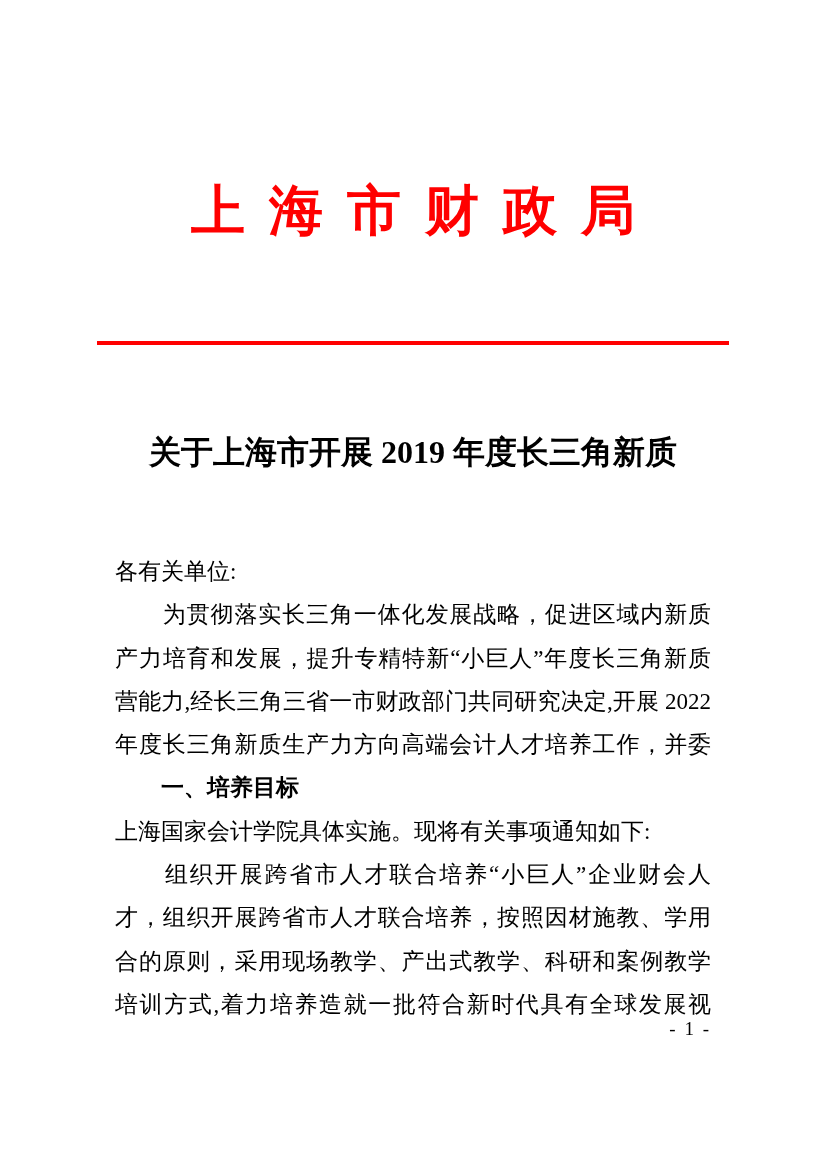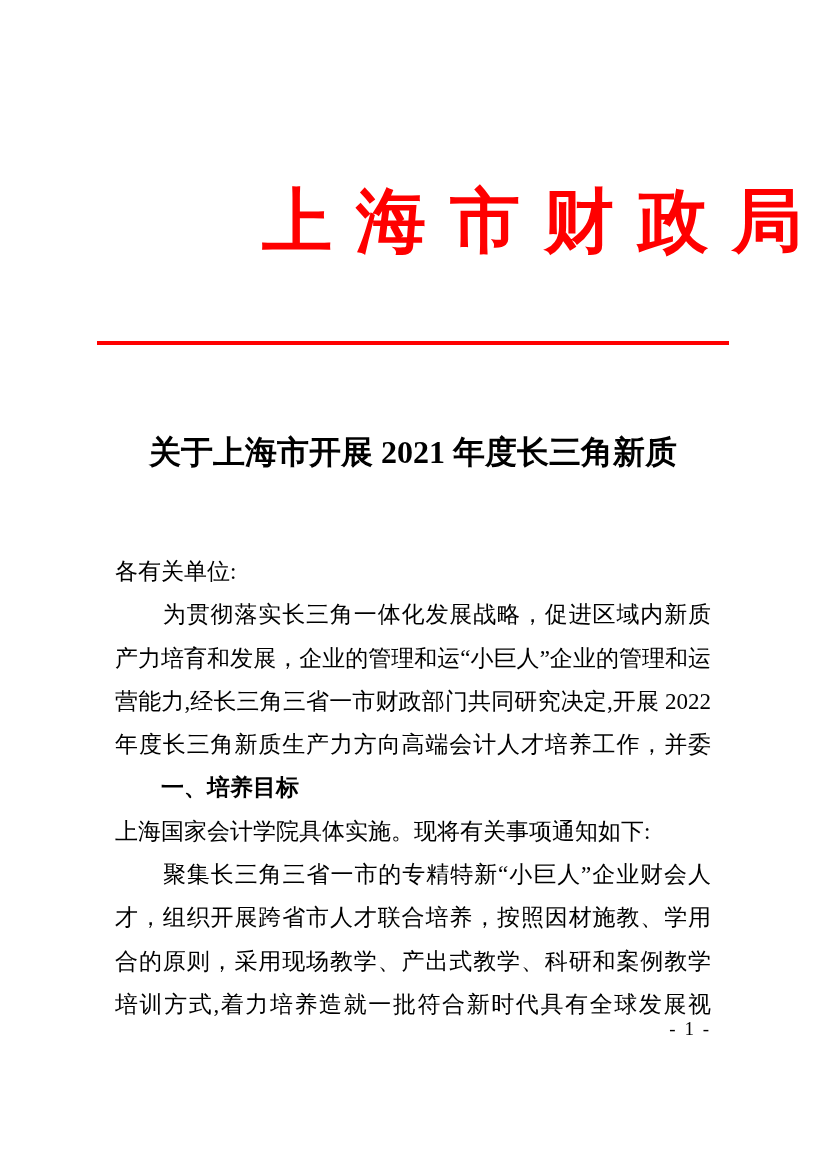--- a/index.html
+++ b/index.html
@@ -11,23 +11,23 @@
     height: 1169px;
     margin: 0 auto;
     background: var(--paper);
     color: var(--ink);
     font-family: "Liberation Serif", "DejaVu Serif", serif;
     overflow: hidden;
   }
   .agency-header {
     position: absolute;
     top: 178px; left: 0; right: 0;
-    text-align: right;
+    text-align: center;
     color: var(--red);
-    font-size: 70px;
+    font-size: 54px;
     font-weight: bold;
     letter-spacing: 24px;
     text-indent: 24px;
     line-height: 1.25;
     white-space: nowrap;
   }
   .doc-number {
     position: absolute;
     top: 306px; left: 0; right: 0;
     text-align: center;
@@ -81,32 +81,32 @@
 <body>
 
 <div class="page">
 
   <div class="agency-header">上海市财政局</div>
 
 
   <div class="red-rule"></div>
 
   <div class="doc-title">
-    <div>关于上海市开展 2021 年度长三角新质</div>
+    <div>关于上海市开展 2019 年度长三角新质</div>
   </div>
 
   <div class="document-body">
       <div class="bodyline plain">各有关单位:</div>
       <div class="bodyline justify">　　为贯彻落实长三角一体化发展战略，促进区域内新质生</div>
-      <div class="bodyline justify">产力培育和发展，企业的管理和运“小巨人”企业的管理和运</div>
+      <div class="bodyline justify">产力培育和发展，提升专精特新“小巨人”年度长三角新质</div>
       <div class="bodyline justify">营能力,经长三角三省一市财政部门共同研究决定,开展 2022</div>
       <div class="bodyline justify">年度长三角新质生产力方向高端会计人才培养工作，并委托</div>
       <div class="bodyline heading">　　一、培养目标</div>
       <div class="bodyline plain">上海国家会计学院具体实施。现将有关事项通知如下:</div>
-      <div class="bodyline justify">　　聚集长三角三省一市的专精特新“小巨人”企业财会人</div>
+      <div class="bodyline justify">　　组织开展跨省市人才联合培养“小巨人”企业财会人</div>
       <div class="bodyline justify">才，组织开展跨省市人才联合培养，按照因材施教、学用结</div>
       <div class="bodyline justify">合的原则，采用现场教学、产出式教学、科研和案例教学等</div>
       <div class="bodyline justify">培训方式,着力培养造就一批符合新时代具有全球发展视野，</div>
     </div>
 
   <div class="page-number">- 1 -</div>
 
 </div>
 
 </body></html>

